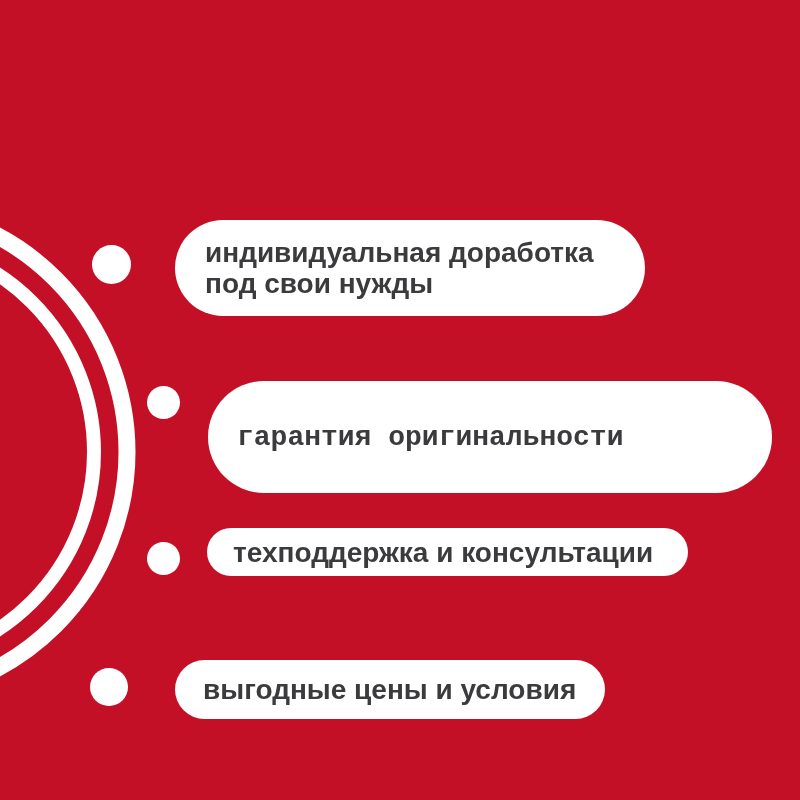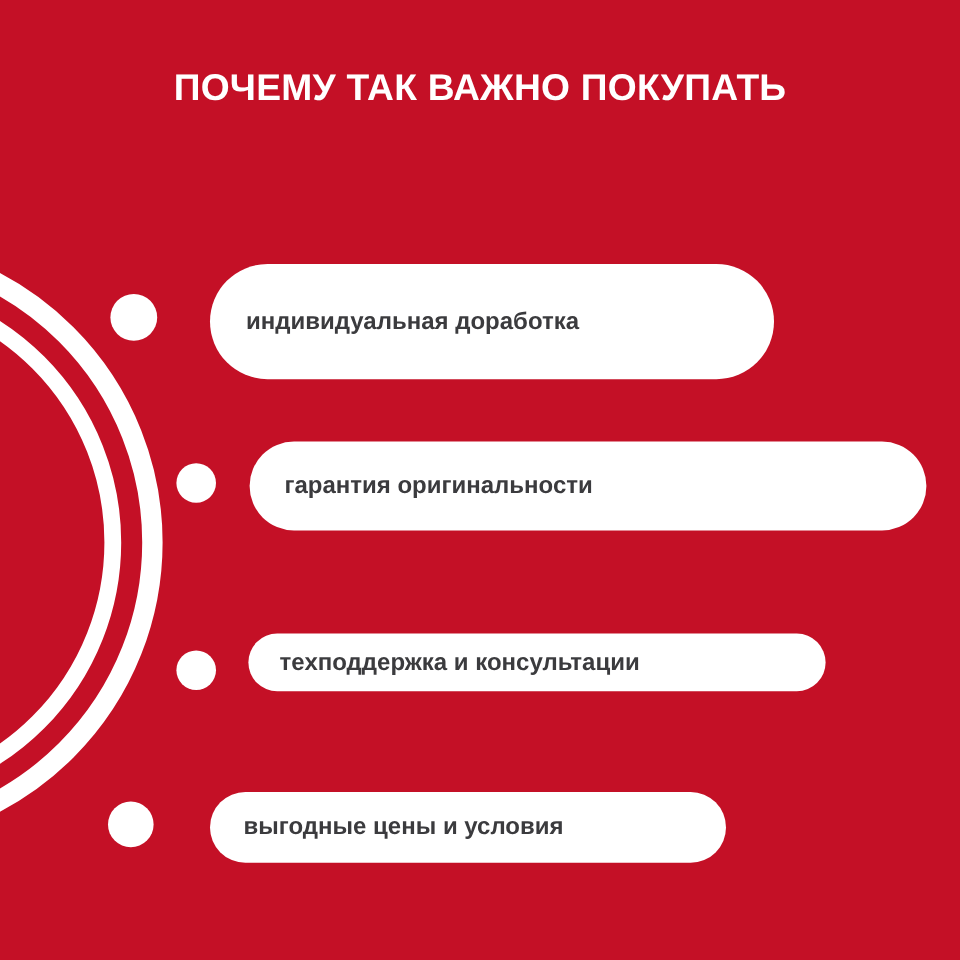--- a/index.html
+++ b/index.html
@@ -55,59 +55,59 @@
     border-radius: 50%;
   }
   .pill {
     position: absolute;
     background: #FFFFFF;
     border-radius: 999px;
     display: flex;
     align-items: center;
     box-sizing: border-box;
     color: #3B3B3E;
-    font-size: 20px;
+    font-size: 28px;
     font-weight: bold;
     line-height: 31px;
   }
   .pill .pill-text { display: block; }
   .pill .pl { display: block; white-space: nowrap; }
 
   
   #dot-1 { left: 92px;  top: 245px; width: 39px; height: 39px; }
   #pill-1 { left: 175px; top: 220px; width: 470px; height: 96px; padding: 0 0 0 30px; }
 
   #dot-2 { left: 147px; top: 386px; width: 33px; height: 33px; }
-  #pill-2 { left: 208px; top: 368px; width: 564px; height: 74px; padding: 0 0 0 29px; }
+  #pill-2 { left: 208px; top: 381px; width: 564px; height: 112px; padding: 0 0 0 29px; font-family: Liberation Mono, monospace; }
 
   #dot-3 { left: 147px; top: 542px; width: 33px; height: 33px; }
   #pill-3 { left: 207px; top: 528px; width: 481px; height: 48px; padding: 0 0 0 26px; }
 
   #dot-4 { left: 90px;  top: 668px; width: 38px; height: 38px; }
   #pill-4 { left: 175px; top: 660px; width: 430px; height: 59px; padding: 0 0 0 28px; }
 </style>
 </head>
 <body>
 
 <div class="poster">
 
   <svg class="arcs" viewBox="0 0 800 800" aria-hidden="true">
     <circle cx="-118" cy="452" r="245" fill="none" stroke="#FFFFFF" stroke-width="17"></circle>
     <circle cx="-118" cy="452" r="212" fill="none" stroke="#FFFFFF" stroke-width="14"></circle>
   </svg>
 
   <div class="headline">
-    <span class="hl-line">ПОЧЕМУ ТАК ВАЖНО ПОКУПАТЬ</span>
   </div>
 
   <div class="row">
     <div class="dot" id="dot-1"></div>
     <div class="pill" id="pill-1">
       <span class="pill-text">
         <span class="pl">индивидуальная доработка</span>
+        <span class="pl">под свои нужды</span>
       </span>
     </div>
   </div>
 
   <div class="row">
     <div class="dot" id="dot-2"></div>
     <div class="pill" id="pill-2">
       <span class="pill-text">
         <span class="pl">гарантия оригинальности</span>
       </span>

